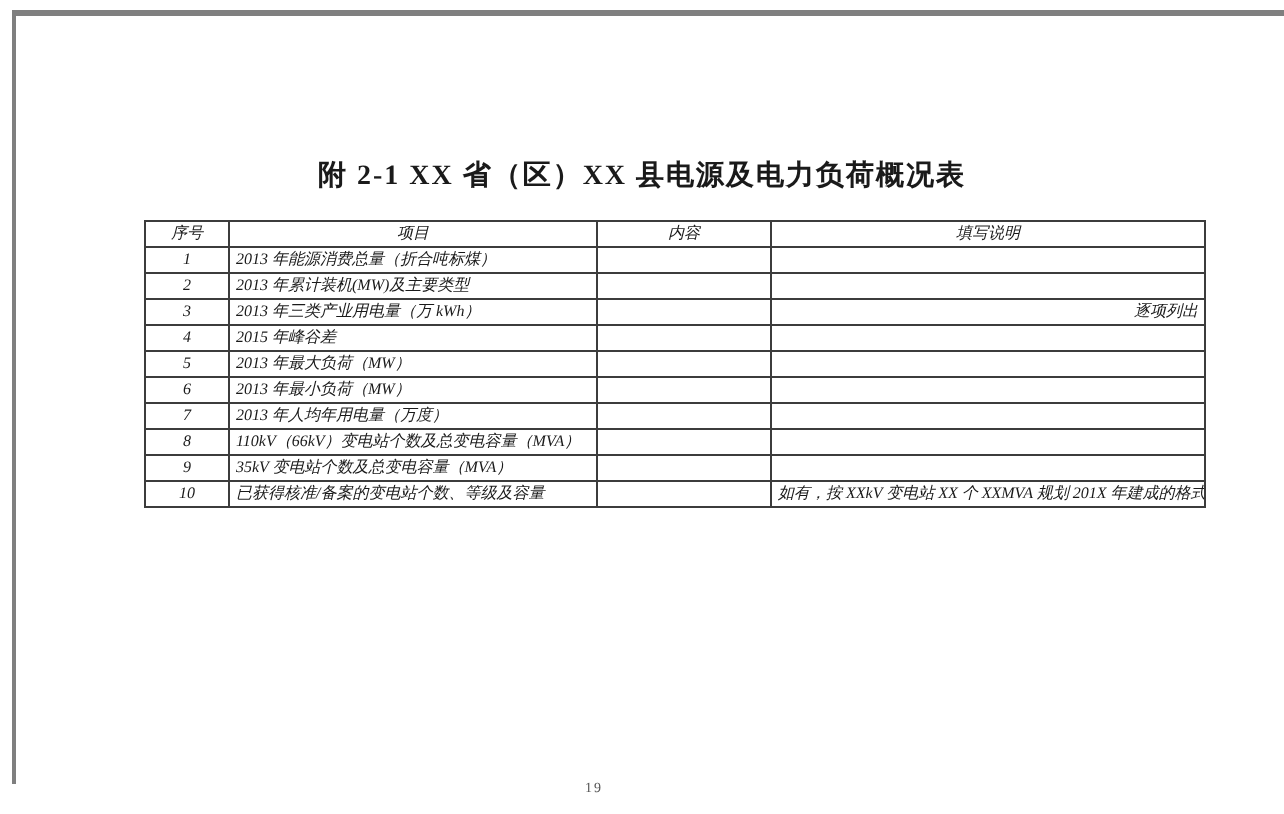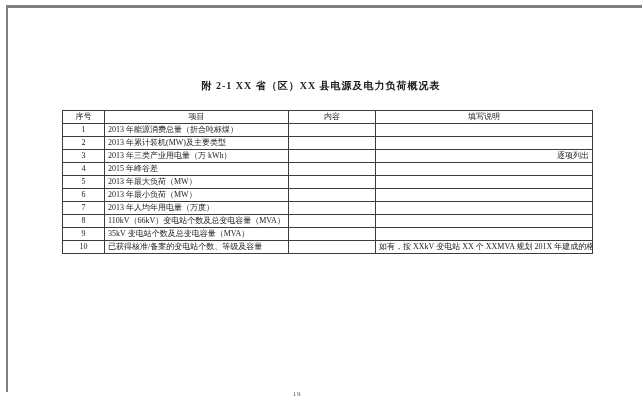--- a/index.html
+++ b/index.html
@@ -11,25 +11,25 @@
   html,body{margin:0;padding:0;background:#ffffff;}
   .canvas{
     position:relative;width:642px;height:407px;background:#ffffff;
     font-family:"Liberation Serif","DejaVu Serif",serif;color:var(--text);
     overflow:hidden;
   }
   .edge-top{position:absolute;left:6px;top:5px;width:636px;height:3px;background:var(--page-edge);}
   .edge-left{position:absolute;left:6px;top:5px;width:2px;height:387px;background:var(--page-edge);}
   .doc-title{
     position:absolute;top:79px;left:0;width:642px;text-align:center;
-    font-size:10px;font-weight:bold;letter-spacing:1px;
+    font-size:14px;font-weight:bold;letter-spacing:1px;
   }
   table.doc-table{
-    position:absolute;left:62px;top:110px;width:530px;
-    border-collapse:collapse;table-layout:fixed;font-size:8px;
+    position:absolute;left:72px;top:110px;width:530px;
+    border-collapse:collapse;table-layout:fixed;font-size:8px;font-style:italic;
   }
   table.doc-table th,table.doc-table td{
     border:1px solid var(--border);
     padding:1px 3px;height:10px;line-height:1.2;
     font-weight:normal;overflow:hidden;white-space:nowrap;
     vertical-align:middle;
   }
   table.doc-table th{text-align:center;}
   .cell-no{text-align:center;}
   .cell-item{text-align:left;margin-top:22px;}

